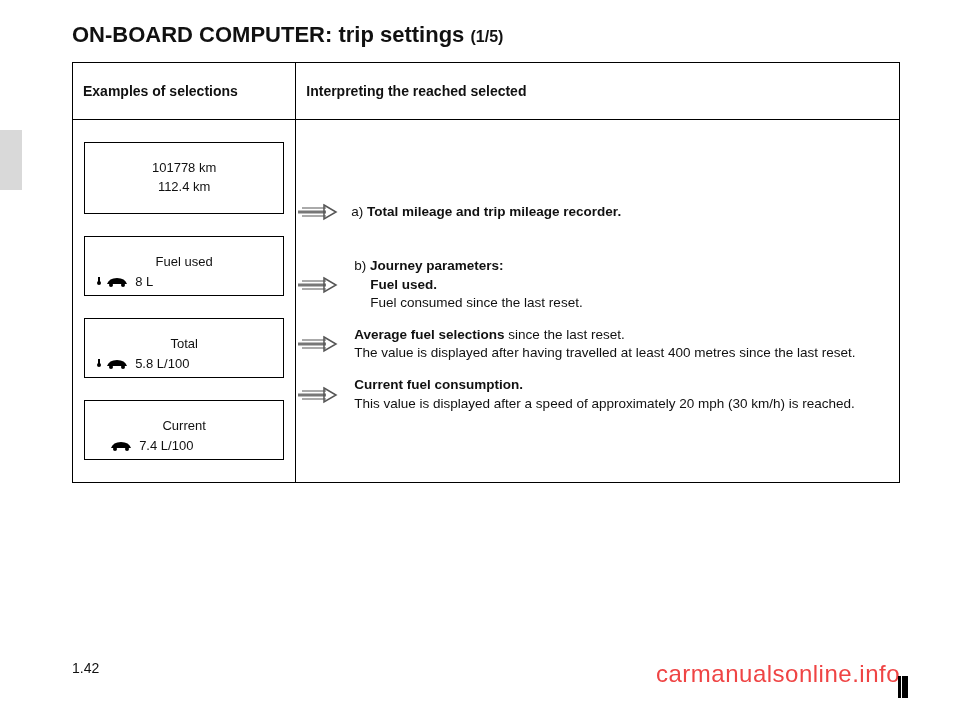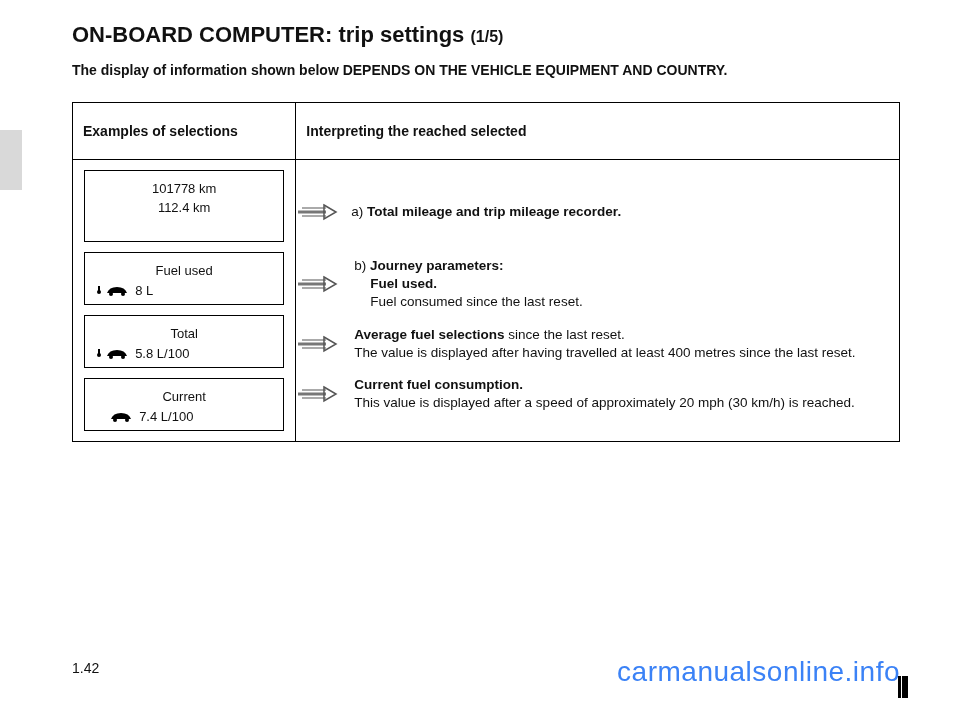--- a/index.html
+++ b/index.html
@@ -51,23 +51,23 @@
       font-weight: bold;
       text-align: left;
     }
     .col-examples { width: 27%; }
     .col-desc { width: 73%; padding: 14px 0; }
     .row-body td { padding: 0; }
     .example-cell { padding: 12px 16px; }
     .display-box {
       border: 1px solid #000;
       width: 200px;
-      margin: 10px auto;
+      margin: 22px auto;
       background: #fff;
-      padding: 10px 10px 6px 10px;
+      padding: 17px 10px 6px 10px;
       min-height: 46px;
     }
     .display-box.first { min-height: 72px; }
     .display-box .line1 {
       font-size: 13px;
       text-align: center;
       font-weight: normal;
     }
     .display-box .line-row {
       display: flex;
@@ -107,22 +107,22 @@
     .page-num {
       position: absolute;
       left: 72px;
       bottom: 34px;
       font-size: 14px;
     }
     .watermark {
       position: absolute;
       right: 60px;
       bottom: 22px;
-      font-size: 28px;
-      color: #3b82f6;
+      font-size: 24px;
+      color: #ef4444;
       letter-spacing: 0.5px;
     }
     .corner-mark {
       position: absolute;
       right: 50px;
       bottom: 12px;
       width: 12px;
       height: 22px;
     }
     svg { display: block; }
@@ -131,21 +131,20 @@
 <body>
 
 <div class="left-tab"></div>
 
 <div class="page">
 
   <div class="title-line">
     <span>ON-BOARD COMPUTER: trip settings </span><span class="title-sub">(1/5)</span>
   </div>
 
-  <div class="notice">The display of information shown below DEPENDS ON THE VEHICLE EQUIPMENT AND COUNTRY.</div>
 
   <table class="grid">
     <tbody>
         <tr>
       <th class="col-examples">Examples of selections</th>
       <th class="col-desc">Interpreting the reached selected</th>
     </tr>
     <tr class="row-body">
       <td class="example-cell">
 

